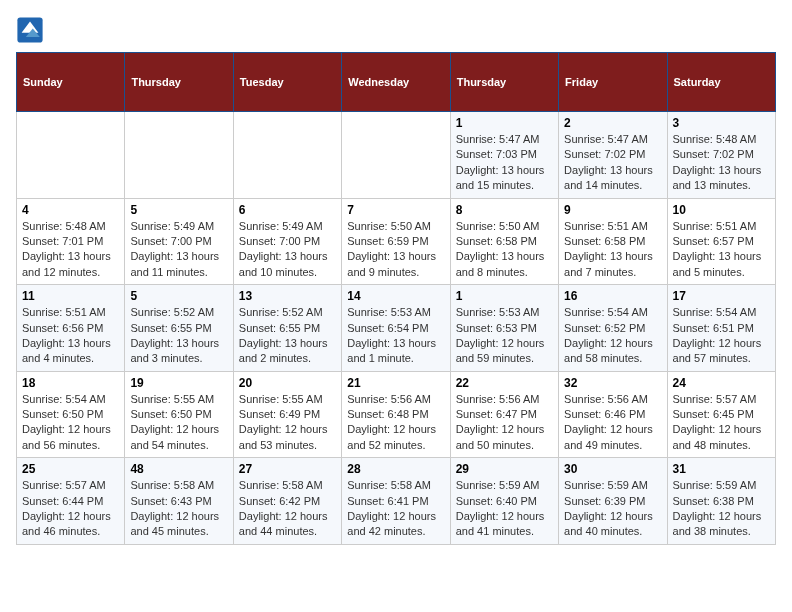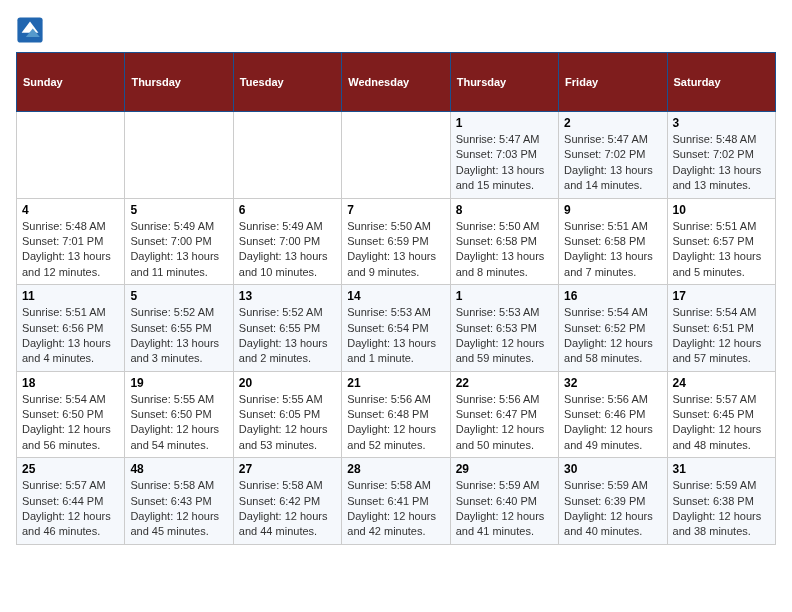--- a/index.html
+++ b/index.html
@@ -258,21 +258,21 @@
         <td>
           <div class="day-number">19</div>
           <div class="day-info">Sunrise: 5:55 AM
 Sunset: 6:50 PM
 Daylight: 12 hours
 and 54 minutes.</div>
         </td>
         <td>
           <div class="day-number">20</div>
           <div class="day-info">Sunrise: 5:55 AM
-Sunset: 6:05 PM
+Sunset: 6:49 PM
 Daylight: 12 hours
 and 53 minutes.</div>
         </td>
         <td>
           <div class="day-number">21</div>
           <div class="day-info">Sunrise: 5:56 AM
 Sunset: 6:48 PM
 Daylight: 12 hours
 and 52 minutes.</div>
         </td>

